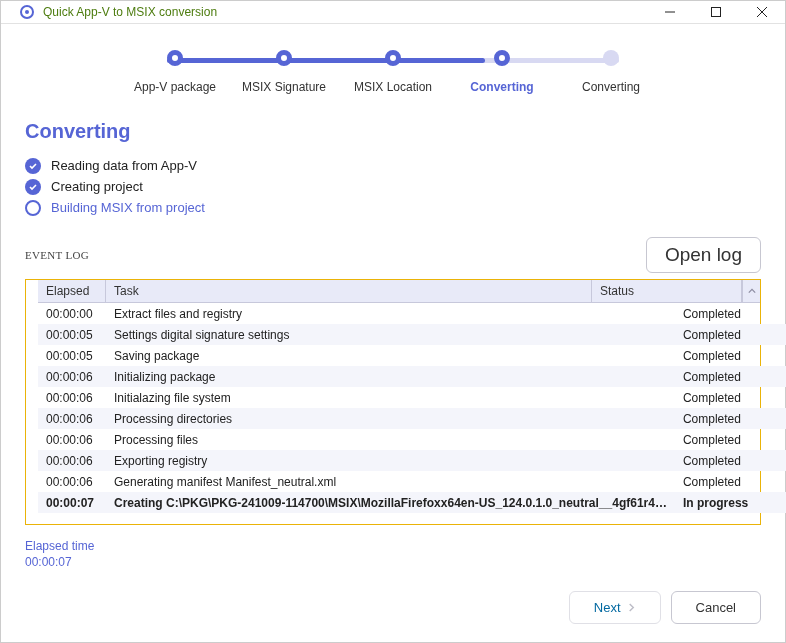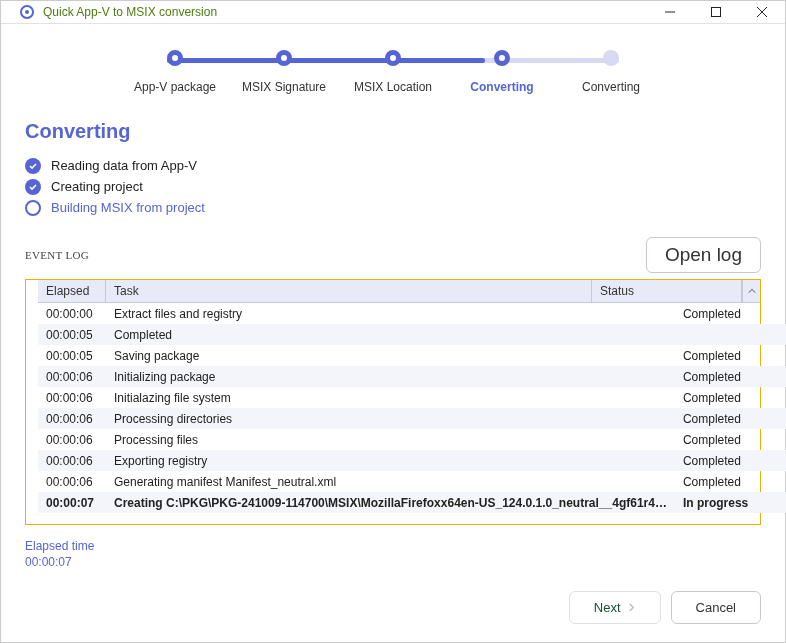--- a/index.html
+++ b/index.html
@@ -74,21 +74,21 @@
 
     .elapsed-time { margin-top: 14px; font-size: 12px; color: #5665d5; }
     .elapsed-time .v { margin-top: 2px; }
 
     .footer { display: flex; justify-content: flex-end; gap: 10px; margin-top: 22px; }
     .btn {
       border: 1px solid #c7c7d1; background: #fff; border-radius: 6px;
       padding: 8px 24px; font-size: 13px; cursor: pointer; color: #333;
       display: flex; align-items: center; gap: 6px;
     }
-    .btn.disabled { color: #14532d; border-color: #e0e0e6; cursor: default; }
+    .btn.disabled { color: #0369a1; border-color: #e0e0e6; cursor: default; }
   </style>
 </head>
 <body>
 
 <div class="window">
   <div class="titlebar">
     <span class="app-icon">
       <svg viewBox="0 0 16 16">
           <circle cx="8" cy="8" r="6" fill="none" stroke="#5665d5" stroke-width="2"></circle>
           <circle cx="8" cy="8" r="2" fill="#5665d5"></circle>
@@ -186,20 +186,21 @@
       </div>
       <div class="grid-body">
         <div class="rows" id="grid-rows">
             <div class="row">
     <div class="cell cell-elapsed">00:00:00</div>
     <div class="cell cell-task">Extract files and registry</div>
     <div class="cell cell-status">Completed</div>
             </div>
             <div class="row">
     <div class="cell cell-elapsed">00:00:05</div>
+    <div class="cell cell-task">Settings digital signature settings</div>
     <div class="cell cell-status">Completed</div>
             </div>
             <div class="row">
     <div class="cell cell-elapsed">00:00:05</div>
     <div class="cell cell-task">Saving package</div>
     <div class="cell cell-status">Completed</div>
             </div>
             <div class="row">
     <div class="cell cell-elapsed">00:00:06</div>
     <div class="cell cell-task">Initializing package</div>

